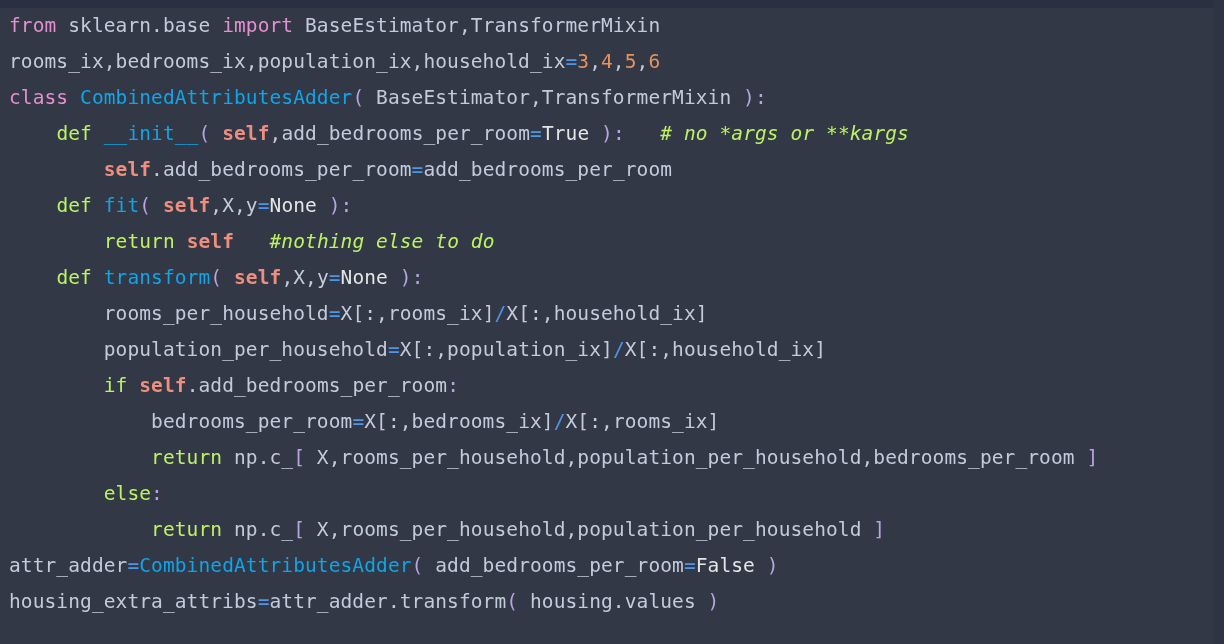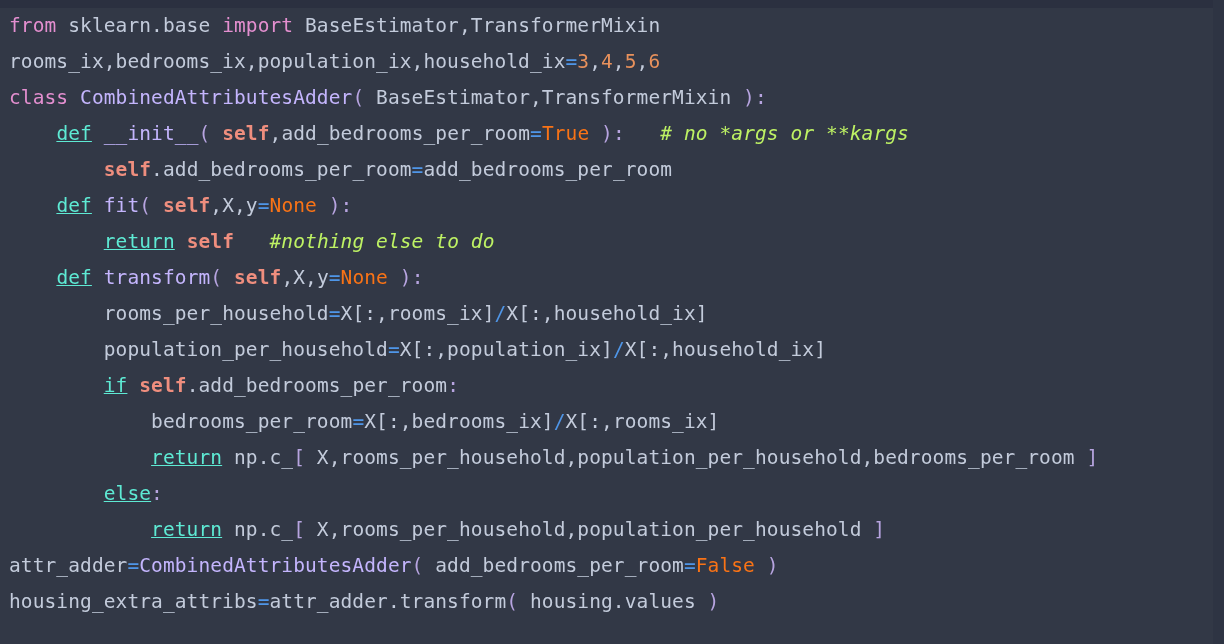--- a/index.html
+++ b/index.html
@@ -42,25 +42,25 @@
     font-size: 19.5px;
     line-height: 36px;
     letter-spacing: 0.1px;
     white-space: pre;
   }
   .line {
     height: 36px;
     white-space: pre;
   }
   .tok { white-space: pre; }
-  .kw       { color: #5eead4; text-decoration: underline; }   
+  .kw       { color: #bef264; }   
   .kw2      { color: #e48fd0; }   
-  .const    { color: #f97316; }   
+  .const    { color: #e5e5e5; }   
   .self     { color: #ef8e7e; font-weight: bold; }   
-  .fn       { color: #c4b5fd; }   
+  .fn       { color: #0ea5e9; }   
   .num      { color: #e8915c; }   
   .op       { color: #4f96e8; }   
   .punc     { color: #b7a4e0; }   
   .id       { color: #c3cbdb; }   
   .cmt      { color: #bef264; font-style: italic; }
 </style>
 </head>
 <body>
 
 <div id="editor">

